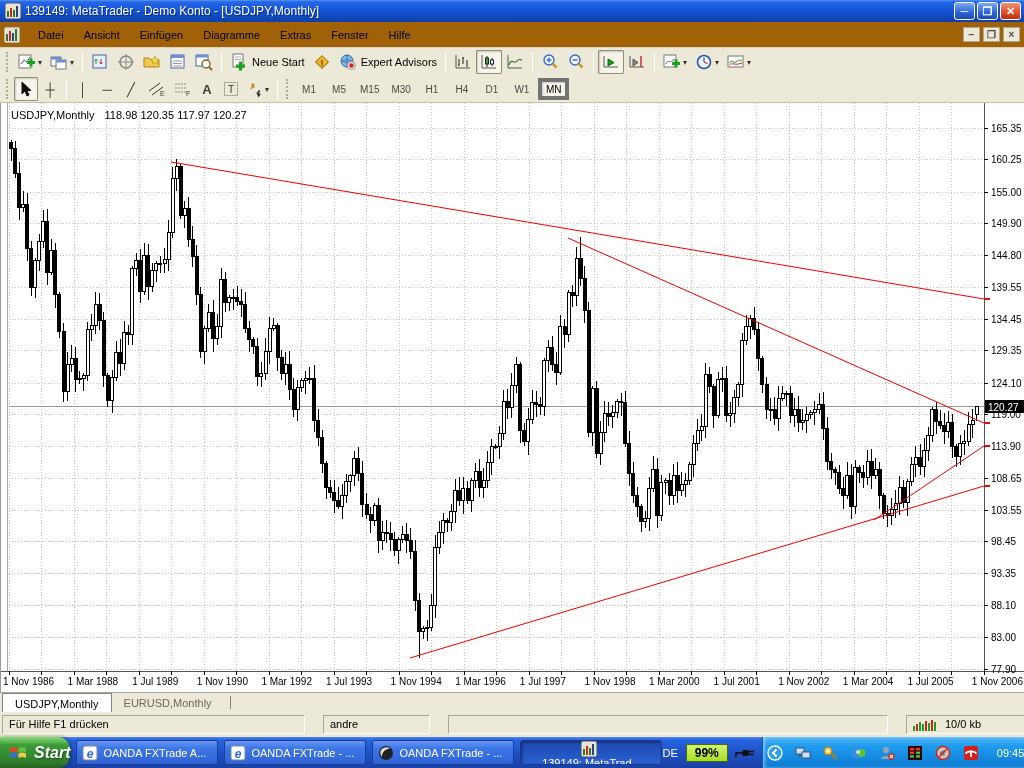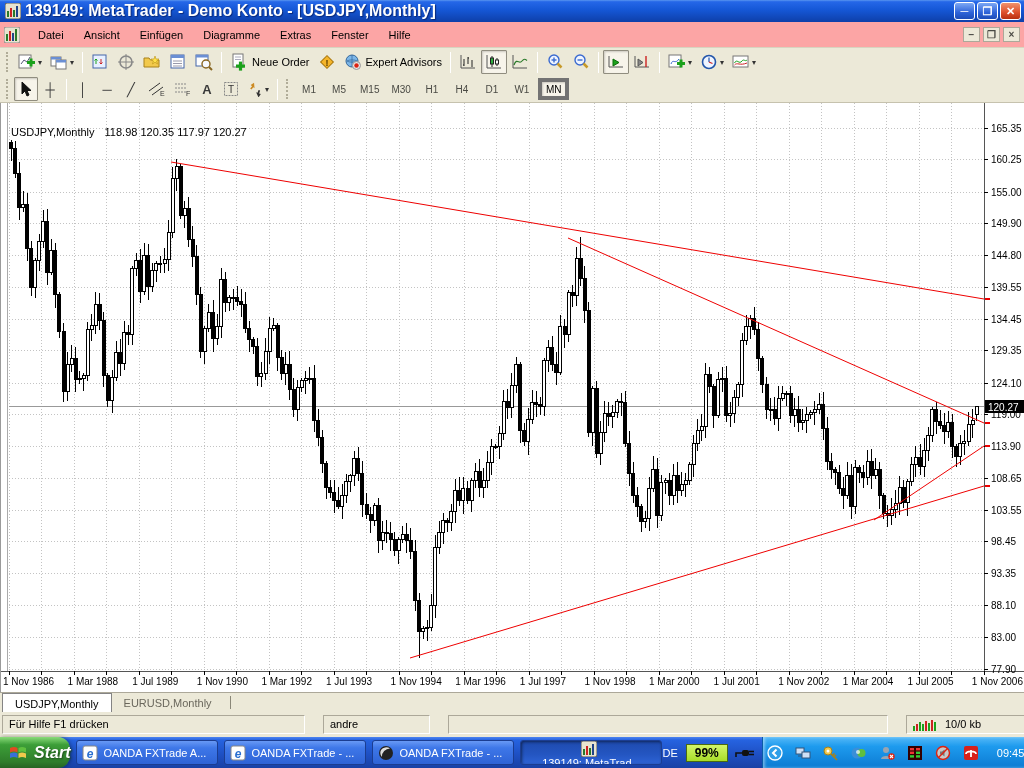--- a/index.html
+++ b/index.html
@@ -2,27 +2,27 @@
 <html><head>
 <meta charset="utf-8">
 <style>
   * { margin:0; padding:0; box-sizing:border-box; }
   html,body { width:1024px; height:768px; overflow:hidden; font-family:"Liberation Sans", sans-serif; background:#ECE9D8; }
   .abs { position:absolute; left:0; width:1024px; }
 
   
   #titlebar { top:0; height:22px; background:linear-gradient(180deg,#5A96F0 0%,#2567E8 8%,#1557D6 45%,#0E3FA9 100%); display:flex; align-items:center; padding:0 3px; }
   #titlebar .ticon { width:16px; height:16px; margin:0 4px 0 2px; }
-  #titlebar .ttext { color:#fff; font-size:16px; font-weight:bold; text-shadow:1px 1px 1px #08287a; flex:1; white-space:nowrap; }
+  #titlebar .ttext { color:#fff; font-size:12px; font-weight:normal; text-shadow:1px 1px 1px #08287a; flex:1; white-space:nowrap; }
   .winbtn { width:21px; height:18px; margin-left:2px; border-radius:3px; border:1px solid #fff; color:#fff; font-size:11px; font-weight:bold; display:flex; align-items:center; justify-content:center; line-height:1; }
   .winbtn.blue { background:linear-gradient(180deg,#7CA8F5,#2E63D8 60%,#1C4CB8); }
   .winbtn.red  { background:linear-gradient(180deg,#F0936E,#DD4F2A 60%,#B83010); }
 
   
-  #menubar { top:22px; height:26px; background:#fca5a5; border-bottom:1px solid #D8D4C0; display:flex; align-items:center; padding:0 4px; }
+  #menubar { top:22px; height:26px; background:#a16207; border-bottom:1px solid #D8D4C0; display:flex; align-items:center; padding:0 4px; }
   #menubar .mdiicon { width:16px; height:16px; margin-right:8px; }
   .menuitem { padding:4px 10px; font-size:11px; color:#000; }
   #menubar .spacer { flex:1; }
   .mdibtn { width:17px; height:15px; margin-left:3px; border:1px solid #ACA899; background:#ECE9D8; color:#4a4a44; font-size:10px; font-weight:bold; display:flex; align-items:center; justify-content:center; line-height:1; }
 
   
   #toolbar1 { top:48px; height:28px; }
   #toolbar2 { top:76px; height:27px; border-bottom:1px solid #C6C2AE; }
   .tbar { background:#ECE9D8; display:flex; align-items:center; padding:0 2px; }
   .handle { width:4px; height:20px; border-left:2px dotted #b0ac98; margin:0 4px; }
@@ -30,21 +30,21 @@
   .tbtn { height:24px; min-width:24px; padding:2px 3px; display:flex; align-items:center; justify-content:center; border:1px solid transparent; border-radius:1px; color:#333; }
   .tbtn.on { background:#f7f4ea; border:1px solid #908d7f; box-shadow:inset 1px 1px 2px rgba(0,0,0,.18); }
   .tbtn .drop { font-size:8px; color:#333; margin-left:2px; }
   .tbtn .lbl { font-size:11px; margin-left:4px; color:#000; white-space:nowrap; }
   .glyph { font-size:13px; color:#3a3a3a; line-height:1; }
   .tfbtn { height:22px; min-width:28px; padding:2px 4px; margin:0 1px; display:flex; align-items:center; justify-content:center; font-size:10px; color:#4a4a44; border:1px solid transparent;text-align:right; }
   .tfbtn.on { background:#f7f4ea; border:4px solid #737373; box-shadow:inset 1px 1px 2px rgba(0,0,0,.18); color:#000; }
 
   
   #chartwrap { top:103px; height:589px; background:#fff; border-left:1px solid #9a9a9a; }
-  #ohlclabel { position:absolute; left:10px; top:23px; font-size:11px; color:#000; white-space:nowrap; }
+  #ohlclabel { position:absolute; left:10px; top:6px; font-size:11px; color:#000; white-space:nowrap; }
   #ohlclabel b { font-weight:normal; margin-right:10px; }
 
   
   #tabbar { top:692px; height:20px; background:#ECE9D8; border-top:1px solid #ACA899; display:flex; align-items:flex-end; padding-left:2px; }
   .tab { height:19px; padding:3px 12px 2px 12px; font-size:11px; display:flex; align-items:center; }
   .tab.active { background:#fff; border:1px solid #848484; border-bottom:none; color:#000; }
   .tab.inactive { color:#6a675c; border-bottom:none; }
   .tabsep { width:1px; height:13px; background:#8a8778; margin:0 6px 3px 6px; }
 
   
@@ -166,21 +166,21 @@
   </div>
   <div class="tsep"></div>
   <div class="tbtn">
     <svg width="18" height="18" viewBox="0 0 18 18">
         <rect x="3" y="1" width="10" height="13" fill="#fff" stroke="#777"></rect>
         <line x1="5" y1="4" x2="11" y2="4" stroke="#aab"></line>
         <line x1="5" y1="6.5" x2="11" y2="6.5" stroke="#aab"></line>
         <rect x="6" y="11.5" width="9" height="3.2" fill="#1ba11b"></rect>
         <rect x="8.9" y="8.6" width="3.2" height="9" fill="#1ba11b"></rect>
       </svg>
-    <span class="lbl">Neue Order</span>
+    <span class="lbl">Neue Start</span>
   </div>
   <div class="tbtn">
     <svg width="18" height="18" viewBox="0 0 18 18">
         <rect x="4.5" y="4.5" width="9" height="9" transform="rotate(45 9 9)" fill="#f5b52a" stroke="#a87408"></rect>
         <text x="9" y="12.5" font-size="9" font-weight="bold" text-anchor="middle" fill="#5a3c00">!</text>
       </svg>
   </div>
   <div class="tbtn">
     <svg width="18" height="18" viewBox="0 0 18 18">
         <circle cx="8" cy="8" r="6" fill="#7db7e8" stroke="#33669a"></circle>

